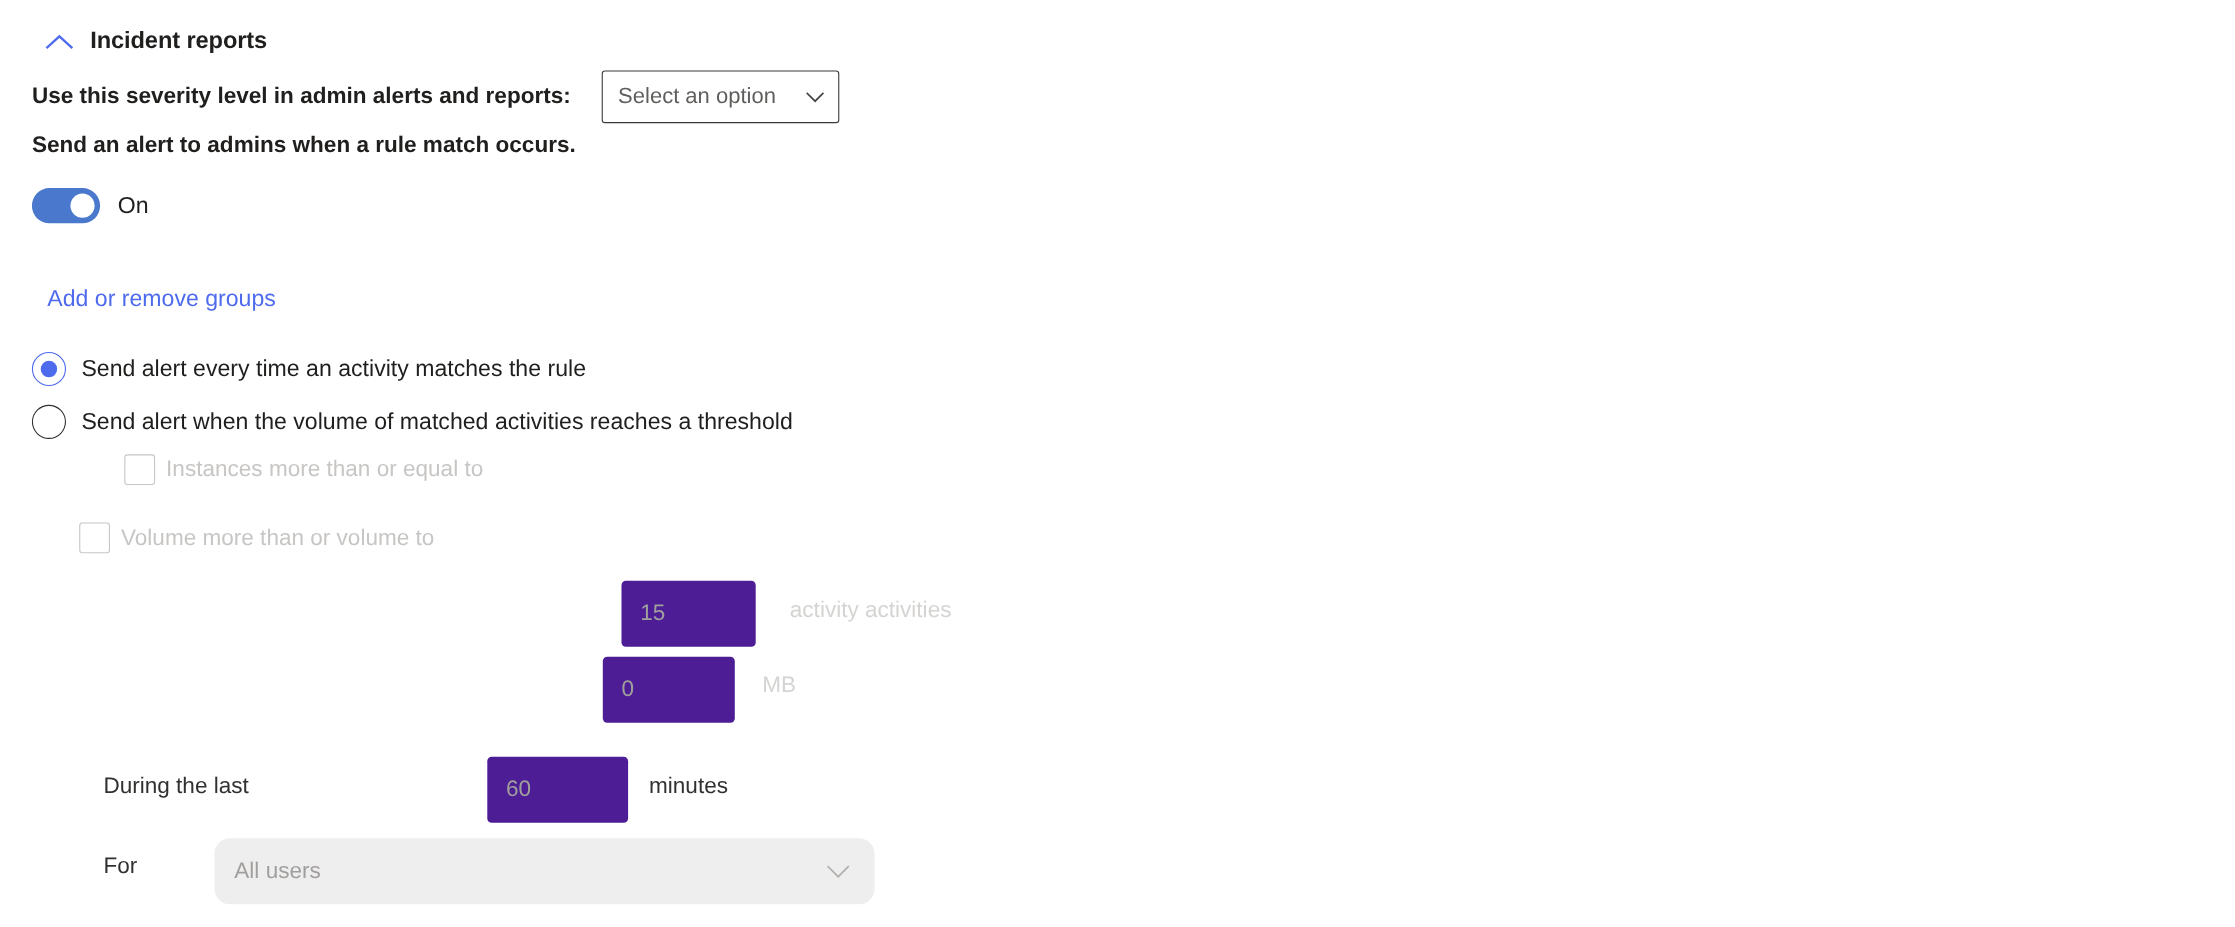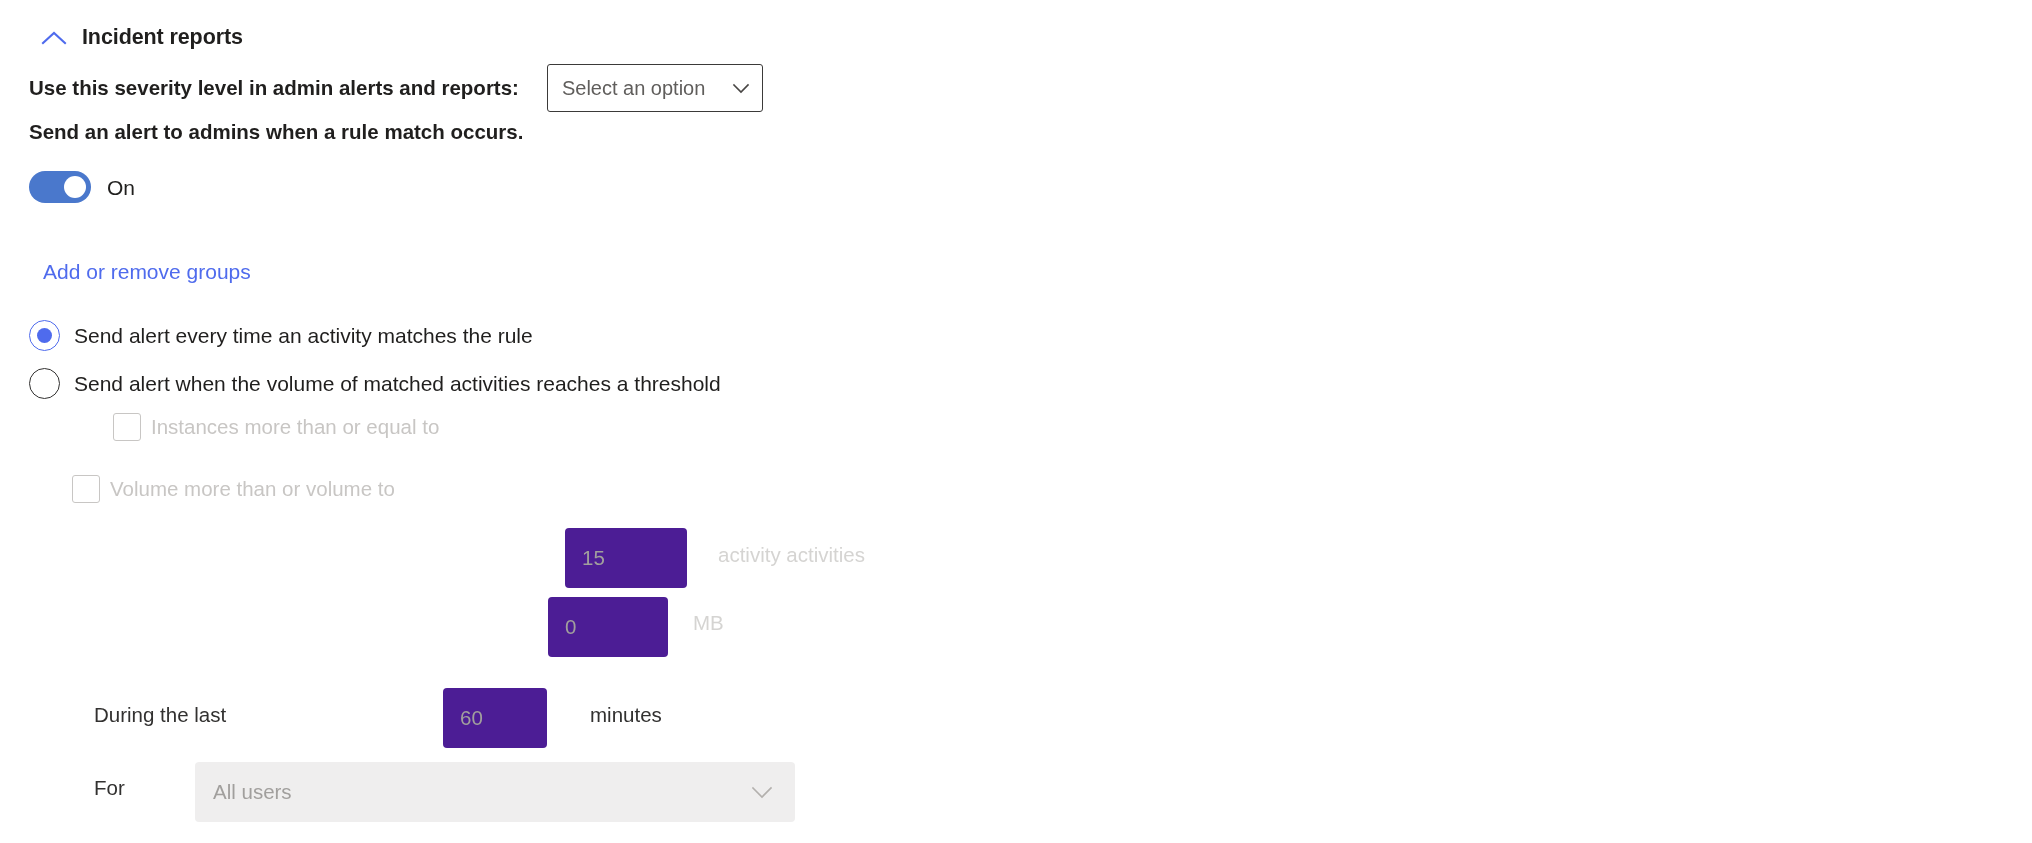--- a/index.html
+++ b/index.html
@@ -256,21 +256,21 @@
     position: absolute;
     left: 548px;
     top: 597px;
     width: 120px;
     height: 60px;
   }
   .box-minutes {
     position: absolute;
     left: 443px;
     top: 688px;
-    width: 104px;
+    width: 128px;
     height: 60px;
   }
 
   .unit-matched-activities {
     position: absolute;
     left: 718px;
     top: 545px;
     font-size: 20.5px;
     color: #d5d4d2;
     line-height: 1;
@@ -317,21 +317,21 @@
     white-space: nowrap;
   }
   .users-select {
     position: absolute;
     left: 195px;
     top: 762px;
     width: 600px;
     height: 60px;
     background: #efeeee;
     border: none;
-    border-radius: 4px;
+    border-radius: 14px;
     box-sizing: border-box;
     display: flex;
     align-items: center;
     justify-content: space-between;
     padding: 0 22px 0 18px;
     cursor: pointer;
   }
   .users-select .sel-text {
     font-size: 20.5px;
     color: #a19f9d;

